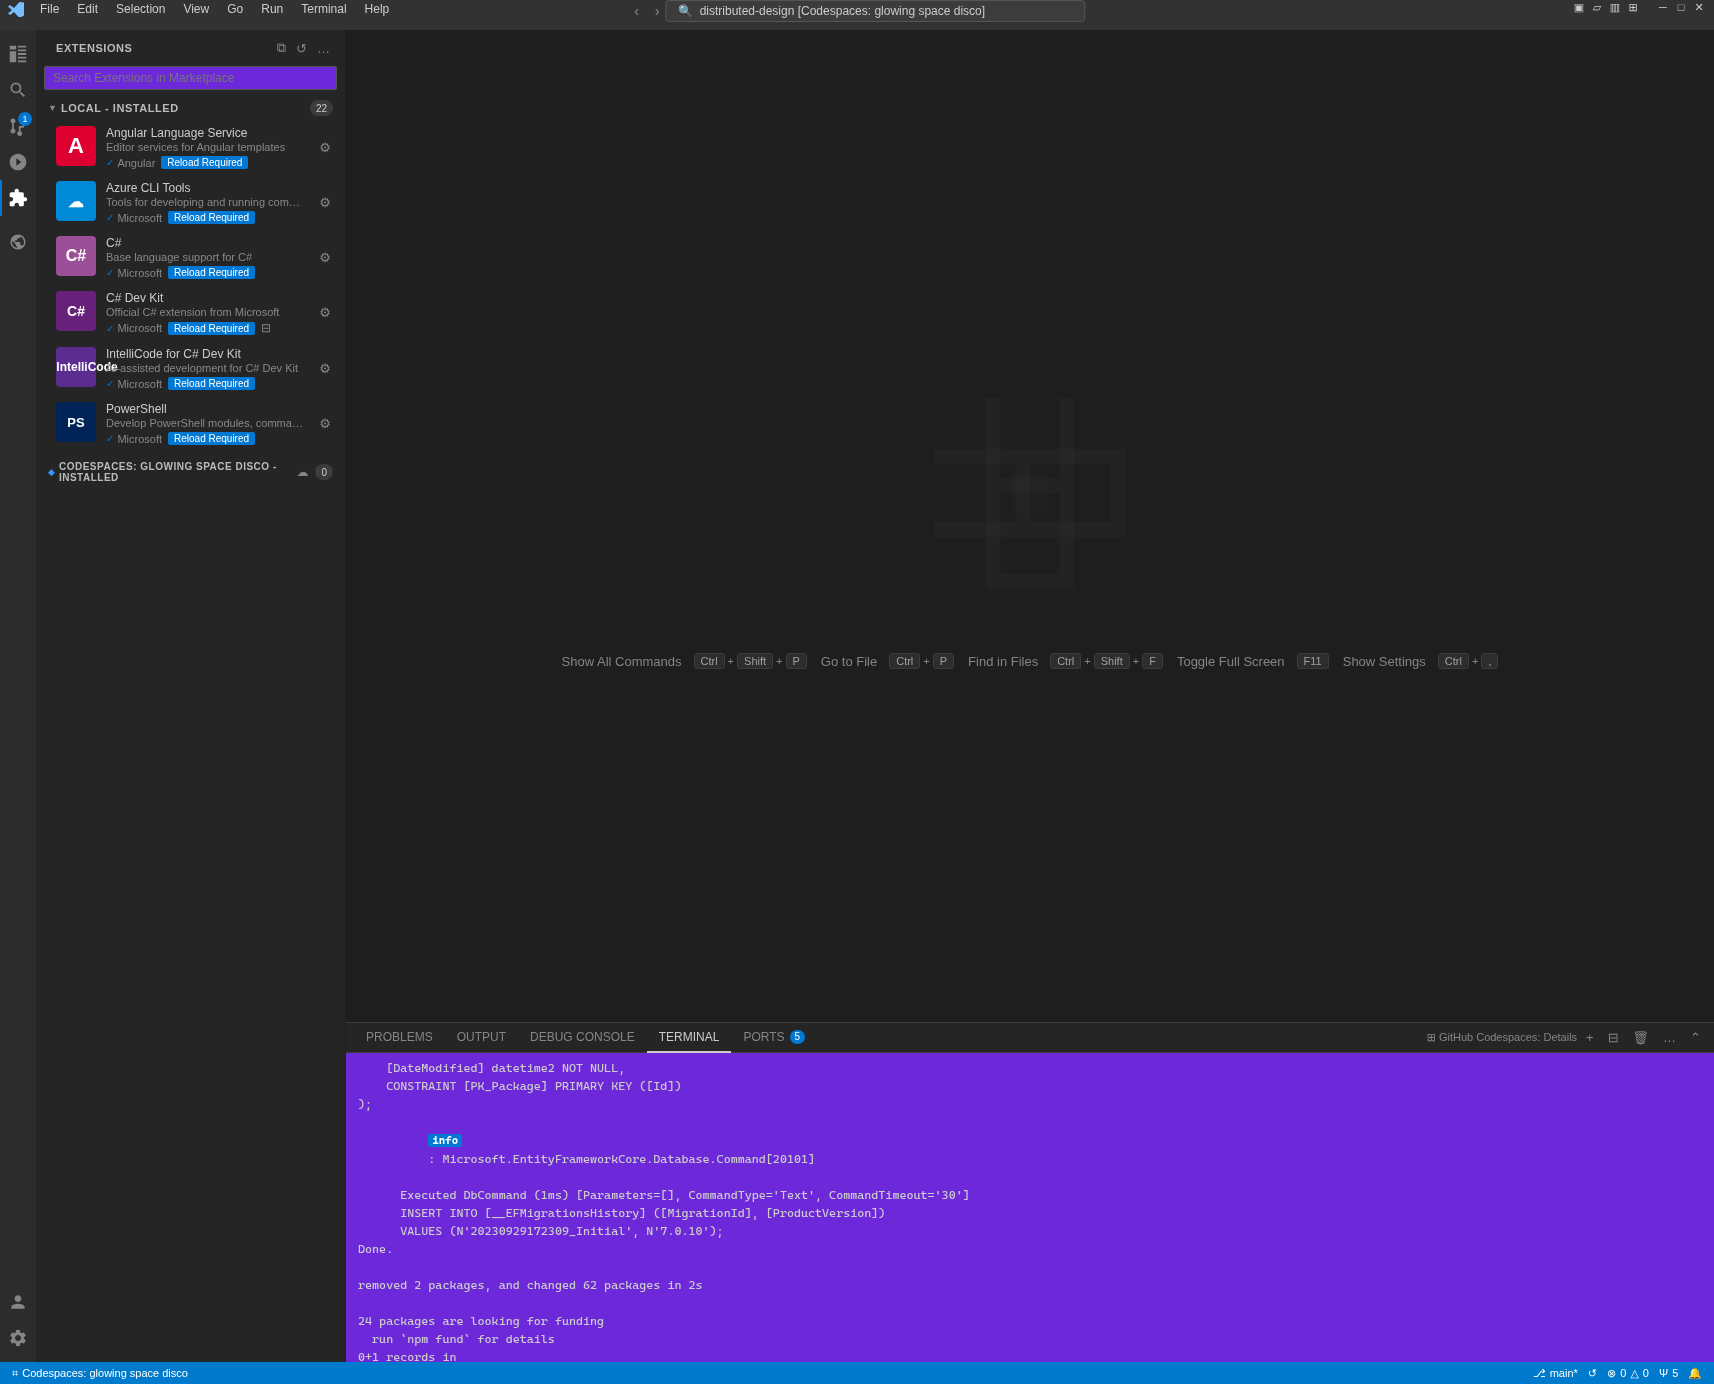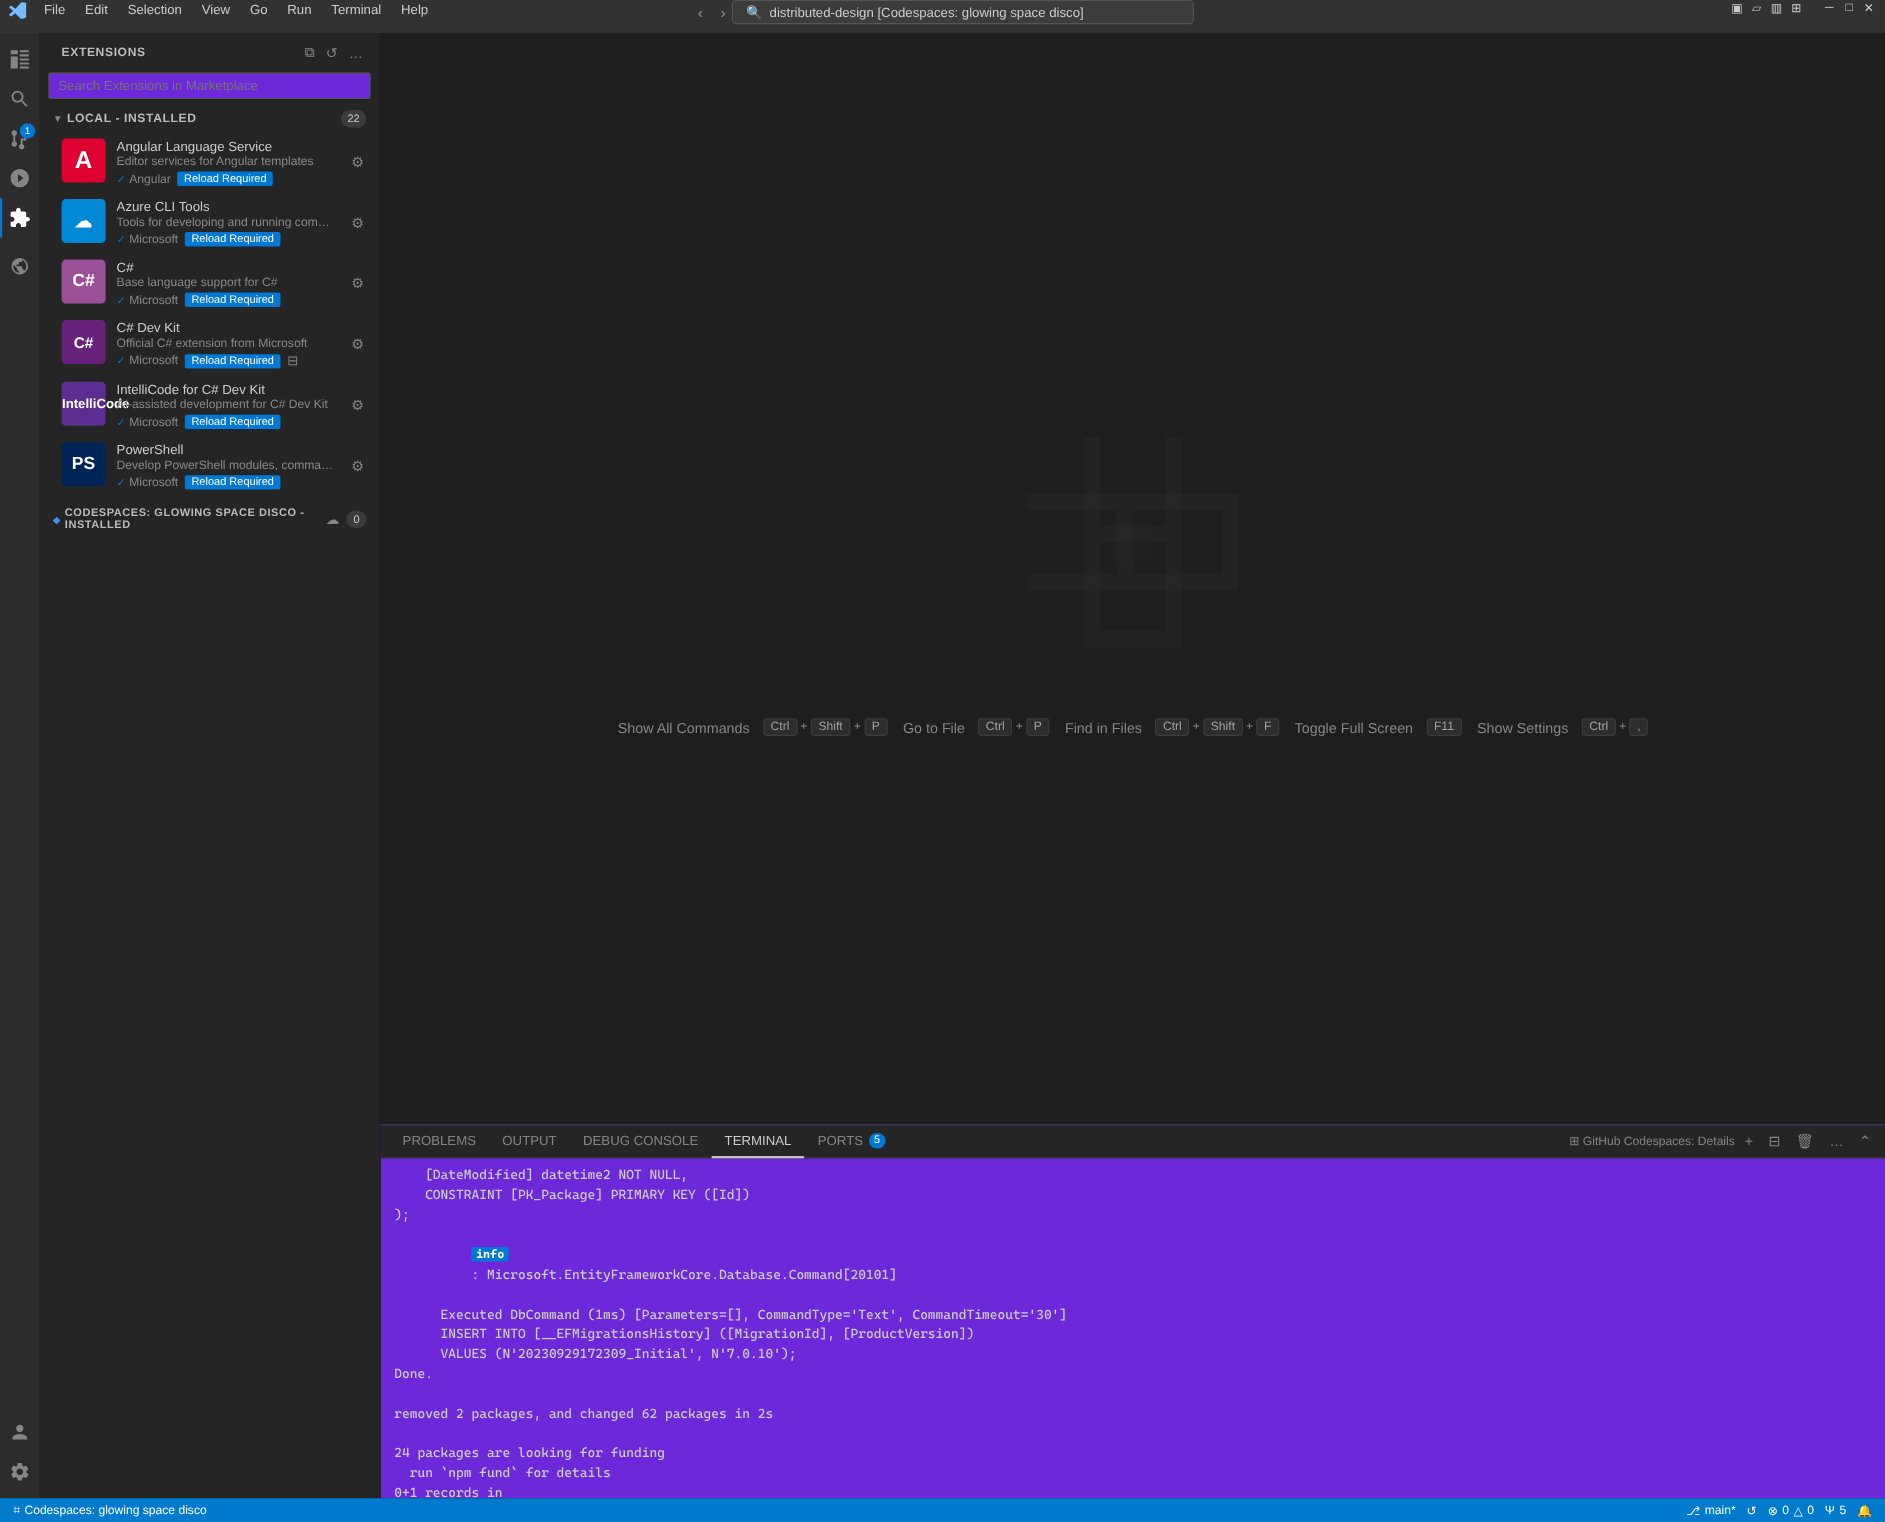--- a/index.html
+++ b/index.html
@@ -670,21 +670,21 @@
               <span class="verified-icon">✓</span>
               <span>Microsoft</span>
             </div>
             <button class="reload-btn">Reload Required</button>
           </div>
         </div>
         <span class="ext-gear">⚙</span>
       </div>
 
       <div class="ext-item">
-        <div class="ext-icon powershell" style="font-size:16px;">PS</div>
+        <div class="ext-icon powershell" style="font-size:13px;">PS</div>
         <div class="ext-content">
           <div class="ext-name">PowerShell</div>
           <div class="ext-description">Develop PowerShell modules, commands and sc...</div>
           <div class="ext-meta">
             <div class="ext-publisher">
               <span class="verified-icon">✓</span>
               <span>Microsoft</span>
             </div>
             <button class="reload-btn">Reload Required</button>
           </div>

